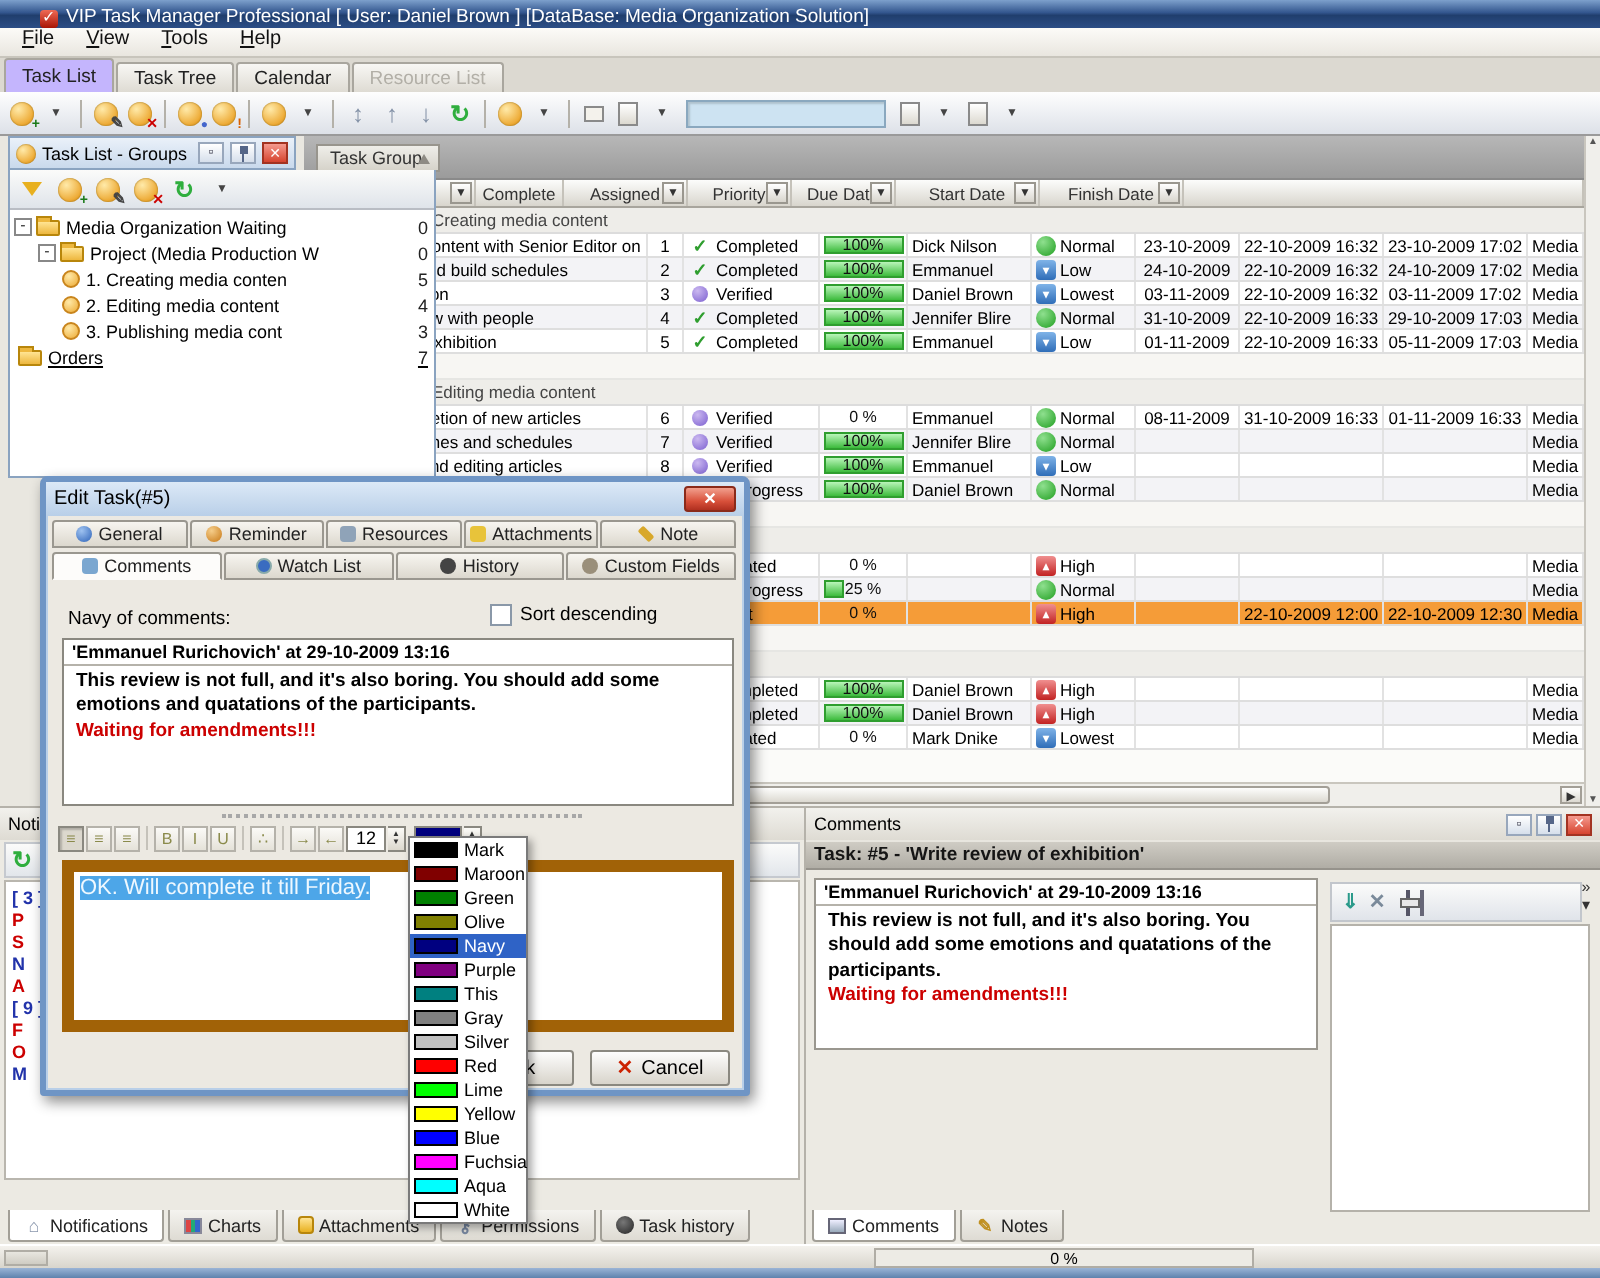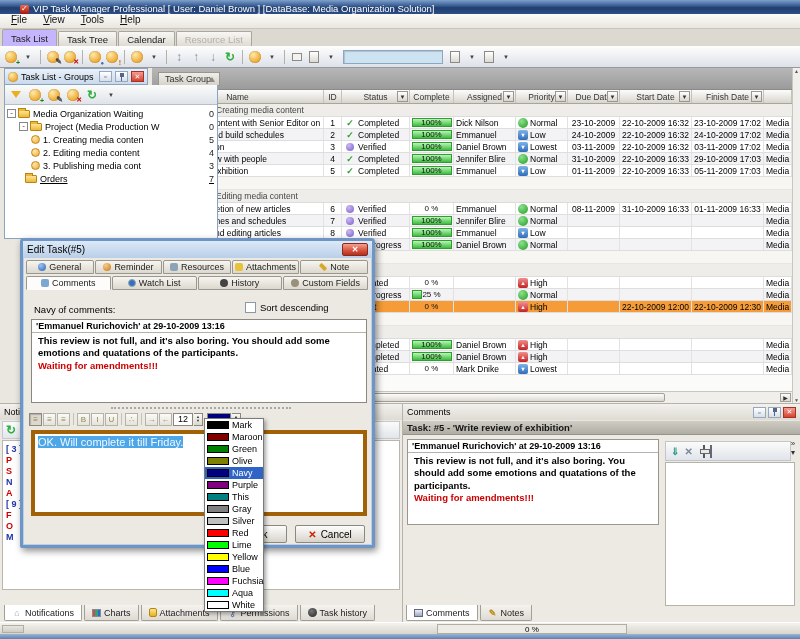--- a/index.html
+++ b/index.html
@@ -151,21 +151,21 @@
 .chk{width:11px;height:11px;background:#fff;border:1px solid #8a98a8}
 .cbox{position:absolute;left:8px;top:78px;width:336px;height:84px;background:#fff;border:1px solid #8a8880}
 .dots{position:absolute;left:88px;top:166px;width:180px;border-top:2px dotted #a8a8a8}
 .fmt{position:absolute;left:6px;top:170px;height:16px;display:flex;align-items:center;gap:1px}
 .fbtn{width:13px;height:13px;border:1px solid #b5b2aa;background:linear-gradient(#fbfaf7,#e5e2d9);display:flex;align-items:center;justify-content:center;font-size:8px;color:#8a8a4a}
 .fbtn.pressed{background:#dcd8ce;border-color:#8a8880;box-shadow:inset 1px 1px 1px rgba(0,0,0,.2)}
 .fsep{width:1px;height:12px;background:#c5c2ba;margin:0 2px}
 .fsize{width:20px;height:13px;background:#fff;border:1px solid #8a8880;font-size:9px;display:flex;align-items:center;justify-content:center}
 .fspin{width:9px;height:13px;background:linear-gradient(#fbfaf7,#dcd8ce);border:1px solid #8a8880;border-left:none;font-size:4px;display:flex;flex-direction:column;align-items:center;justify-content:center;line-height:4px;color:#333}
 .fcolor{width:24px;height:13px;background:#000080;border:1px solid #8a8880;margin-left:3px}
-.tarea{position:absolute;left:8px;top:189px;width:336px;height:86px;background:#fff;border:4px solid #a16207;padding:2px 3px;font-size:11px}
+.tarea{position:absolute;left:8px;top:189px;width:336px;height:86px;background:#fff;border:6px solid #a16207;padding:2px 3px;font-size:11px}
 .tsel{background:#4da6e8;color:#eef8ff}
 .dbtn{position:absolute;top:284px;height:18px;background:linear-gradient(#fdfdfd,#d8d4cb);border:1px solid #8a8880;border-radius:2px;display:flex;align-items:center;justify-content:center;gap:4px;font-size:10px}
 .btn-ok{left:200px;width:64px}
 .btn-cancel{left:272px;width:70px}
 .glyph-ok{color:#1f9e1f;font-weight:bold}
 .glyph-cancel{color:#cc2200;font-weight:bold}
 
 .colorpopup{position:absolute;left:204px;top:418px;width:60px;background:#fff;border:1px solid #7a7a7a;box-shadow:2px 2px 4px rgba(0,0,0,.35);z-index:60}
 .citem{height:12px;display:flex;align-items:center;gap:3px;padding:0 2px;font-size:9px;white-space:nowrap}
 .citem.selected{background:#2f63c6;color:#fff}
@@ -277,23 +277,20 @@
     </div>
 
   <div class="gband">
     <div class="gchip">
       <span>Task Group</span>
     </div>
   </div>
 
   <div class="grid">
     <div class="ghead" id="grid-head">
-        <div class="hcell c0">
-          <span>Name</span>
-        </div>
         <div class="hcell c1">
           <span>ID</span>
         </div>
         <div class="hcell c2">
           <span>Status</span>
           <span class="filter-btn">▼</span>
         </div>
         <div class="hcell c3">
           <span>Complete</span>
         </div>
@@ -744,21 +741,21 @@
         <div class="trow" style="padding-left: 26px;">
           <span class="torb"></span>
           <span class="tlabel">2. Editing media content</span>
           <span class="tcount">4</span>
         </div>
         <div class="trow" style="padding-left: 26px;">
           <span class="torb"></span>
           <span class="tlabel">3. Publishing media cont</span>
           <span class="tcount">3</span>
         </div>
-        <div class="trow" style="padding-left: 20px; text-decoration: underline;">
+        <div class="trow" style="padding-left: 4px; text-decoration: underline;">
           <span class="tfold"></span>
           <span class="tlabel">Orders</span>
           <span class="tcount">7</span>
         </div>
       </div>
   </div>
 
   <div class="notif-panel">
     <div class="np-header">
       <span>Notifications</span>

